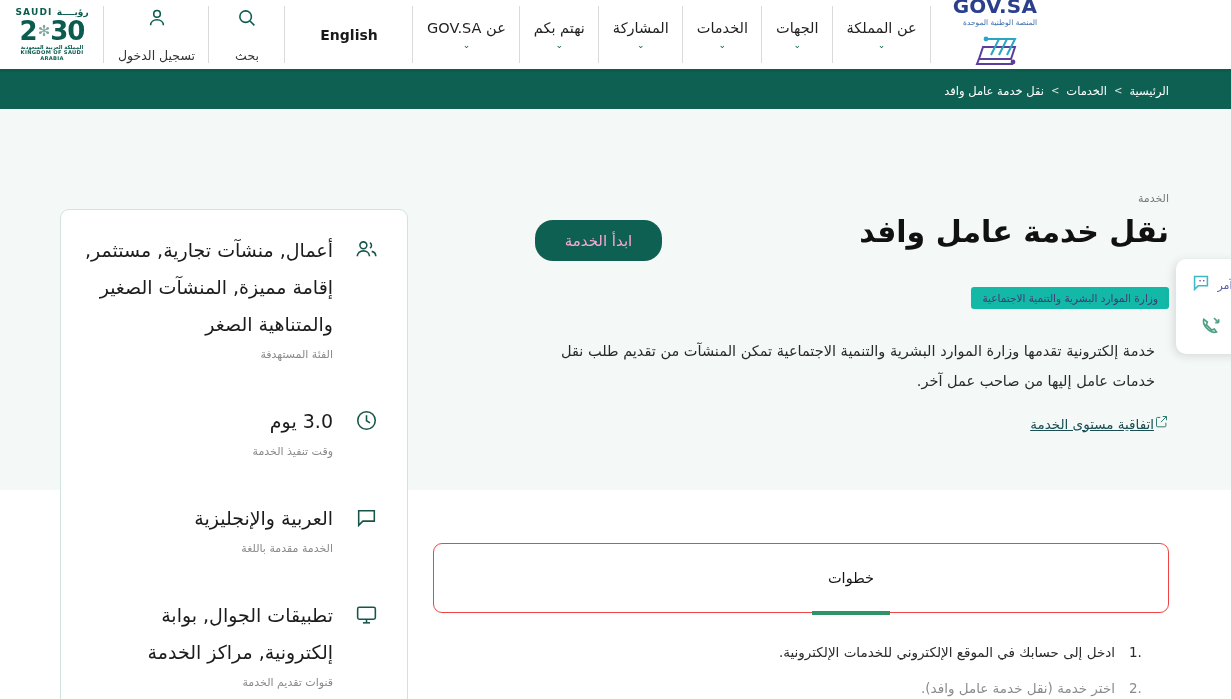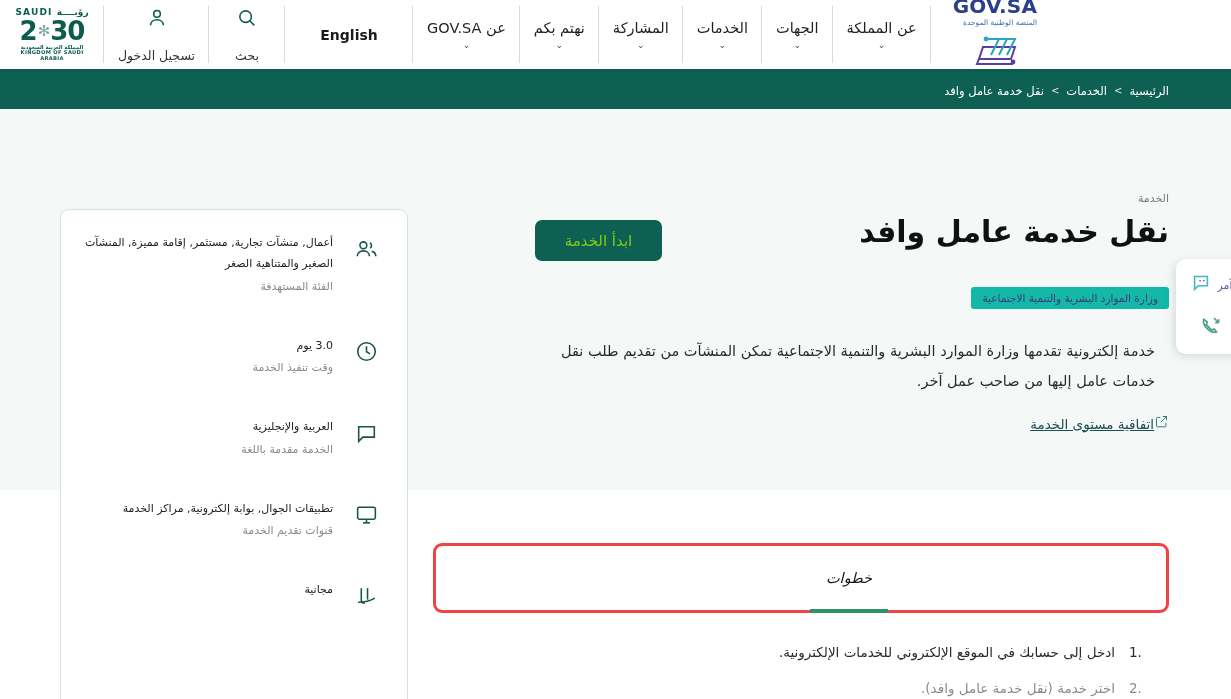--- a/index.html
+++ b/index.html
@@ -128,22 +128,22 @@
     display: flex; align-items: center; 
     flex-direction: row-reverse;
   }
   .sla-link a {
     font-size: 13.5px; color: #1b4f54; text-decoration: underline; cursor: pointer;
   }
   .sla-link svg { stroke: #2f7d6e; fill: none; stroke-width: 1.6; }
 
   .start-btn {
     position: absolute; top: 111px; left: 535px;
-    background: #0e6152; color: #84cc16;
-    border: none; border-radius: 7px;
+    background: #0e6152; color: #f9a8d4;
+    border: none; border-radius: 18px;
     font-size: 15px; font-family: inherit;
     width: 127px; height: 41px; cursor: pointer;
   }
 
   
   .side-card {
     position: absolute; top: 209px; left: 60px;
     width: 348px; height: 560px;
     background: #ffffff;
     border: 1px solid #cfe4de;
@@ -153,41 +153,40 @@
   }
   .side-row {
     display: flex; flex-direction: row;
     align-items: flex-start;
     padding: 22px 26px 20px 22px;
     gap: 18px;
     direction: rtl;
   }
   .side-row .txt { flex: 1; text-align: right; }
   .side-row .val {
-    font-size: 11px; color: #1c1c1c; line-height: 1.95;
+    font-size: 19px; color: #1c1c1c; line-height: 1.95;
   }
   .side-row .lbl {
     font-size: 11px; color: #8a8a8a; margin-top: 5px;
   }
   .side-icon {
     width: 30px; height: 30px; flex: 0 0 30px;
     display: flex; align-items: center; justify-content: center;
     margin-top: 2px;
   }
   .side-icon svg { stroke: #17554a; fill: none; stroke-width: 1.5; }
 
   
   .tabs-card {
     position: absolute; top: 543px; left: 433px;
     width: 736px; height: 70px;
     background: #ffffff;
-    border: 3px solid #ef4444;
+    border: 1px solid #ef4444;
     border-radius: 9px;
     z-index: 10;
-    font-style: italic;
   }
   .tab {
     position: absolute; top: 0; right: 294px;
     height: 100%;
     display: flex; flex-direction: column;
     align-items: center; justify-content: center;
     cursor: pointer;
   }
   .tab-label { font-size: 14.5px; color: #151515; }
   .tab-underline {

